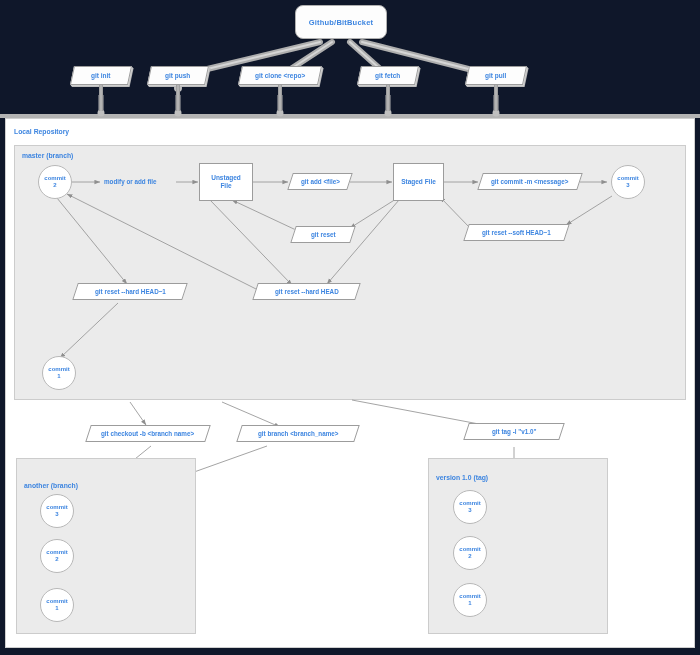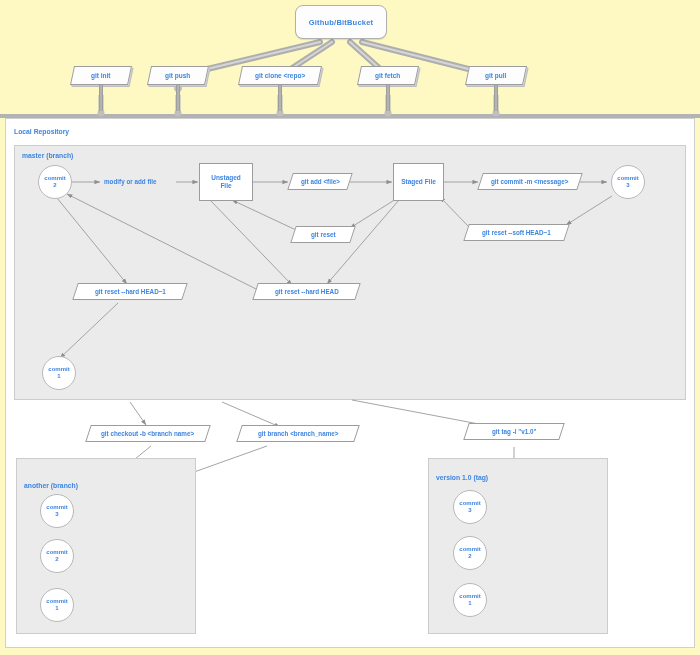--- a/index.html
+++ b/index.html
@@ -6,21 +6,21 @@
   html, body {
     margin: 0; padding: 0;
     width: 700px; height: 655px;
     background: #ffffff;
     font-family: "Liberation Sans", sans-serif;
   }
   #canvas {
     position: relative;
     width: 700px; height: 655px;
     overflow: hidden;
-    background: #fef9c3;
+    background: #0f172a;
   }
   svg.layer {
     position: absolute; left: 0; top: 0;
     width: 700px; height: 655px;
     pointer-events: none;
   }
   .node { position: absolute; }
 
   
   .cloud-box {

